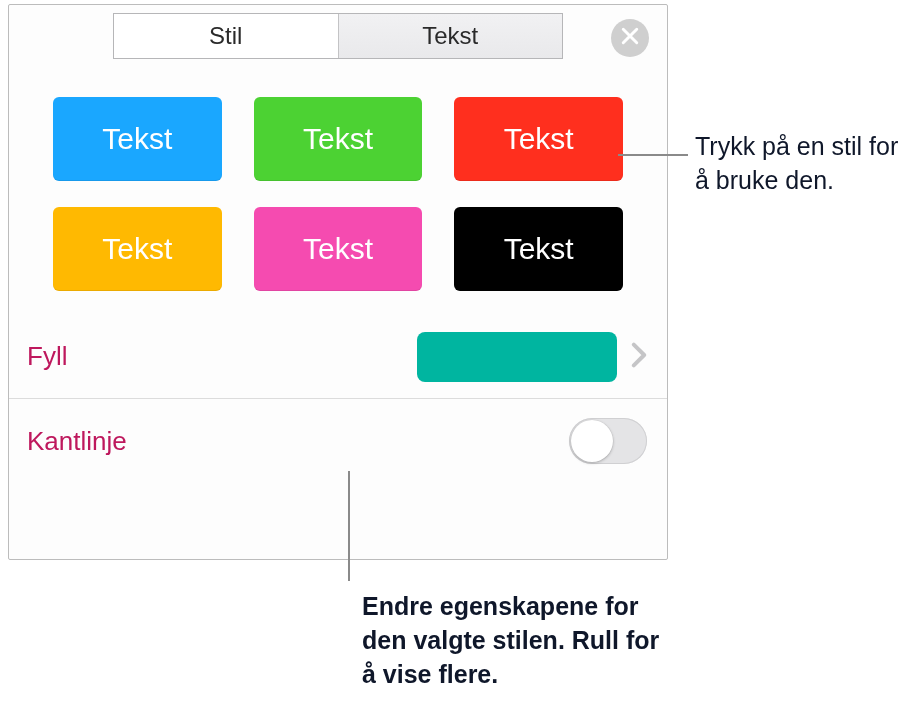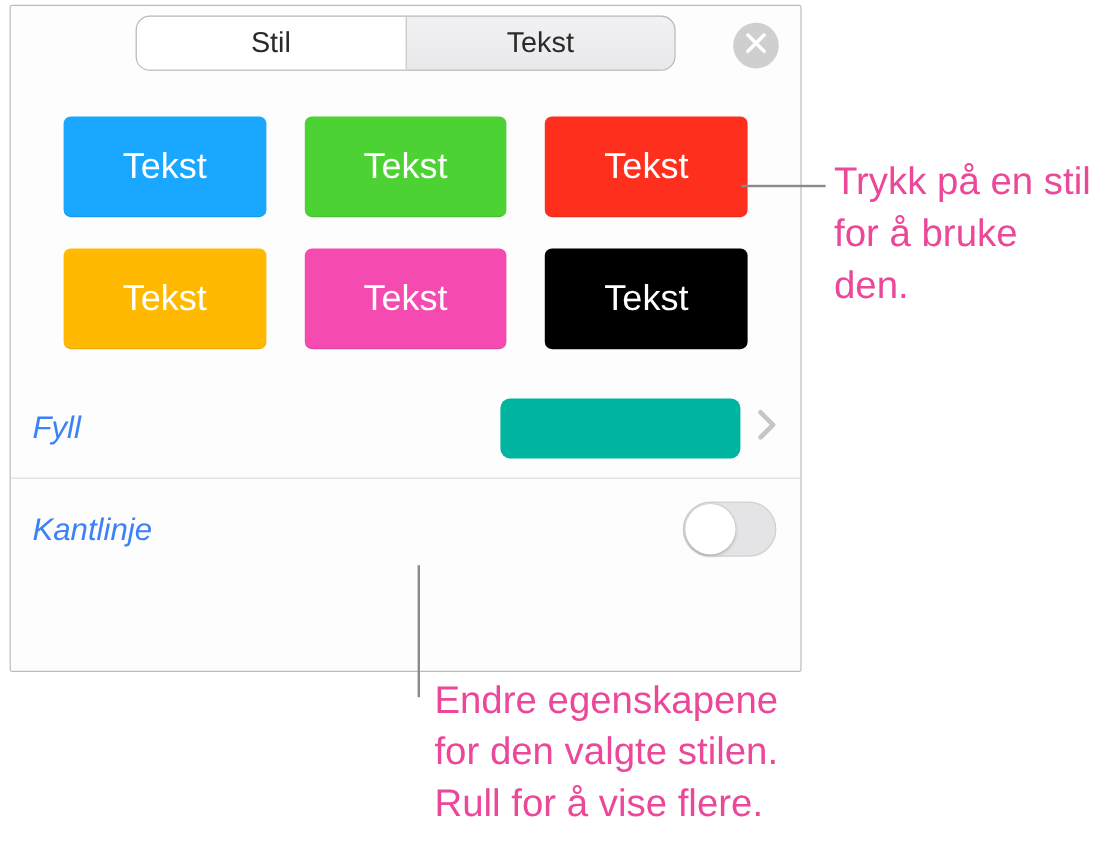--- a/index.html
+++ b/index.html
@@ -26,21 +26,21 @@
   }
   .tabbar {
     position: relative;
     margin: 8px auto 0 auto;
     width: 450px;
     height: 46px;
     display: flex;
     align-items: stretch;
     background: linear-gradient(#f1f1f3, #e9e9eb);
     border: 1px solid #b6b6b8;
-    border-radius: 12px;
+    border-radius: 0;
     overflow: hidden;
   }
   .tab {
     flex: 1;
     display: flex;
     align-items: center;
     justify-content: center;
     font-size: 24px;
     color: #2a2a2a;
     border-right: 1px solid #c3c3c5;
@@ -92,22 +92,21 @@
     padding: 0 20px 0 18px;
     height: 84px;
     border-bottom: 1px solid #dcdcdc;
   }
   .section-row:last-of-type {
     border-bottom: none;
     text-align: center;
   }
   .section-label {
     font-size: 26px;
-    color: #3b82f6;
-    font-style: italic;
+    color: #be185d;
   }
   .fill-right {
     display: flex;
     align-items: center;
     gap: 14px;
   }
   .fill-swatch {
     width: 200px;
     height: 50px;
     border-radius: 8px;
@@ -133,33 +132,34 @@
     left: 2px;
     top: 2px;
     width: 42px;
     height: 42px;
     background: #fff;
     border-radius: 50%;
     box-shadow: 0 1px 3px rgba(0,0,0,0.25), 0 0 0 0.5px rgba(0,0,0,0.06);
   }
   .callout {
     position: absolute;
-    font-size: 32px;
-    color: #ec4899;
+    font-size: 25px;
+    color: #0f172a;
     line-height: 1.35;
   }
   .callout-1 {
     left: 695px;
     top: 130px;
     width: 220px;
   }
   .callout-2 {
     left: 362px;
-    top: 562px;
+    top: 590px;
     width: 310px;
+    font-weight: bold;
   }
   .callout-line {
     position: absolute;
     background: #8a8a8a;
   }
 </style>
 </head>
 <body>
 
 <div class="panel">

